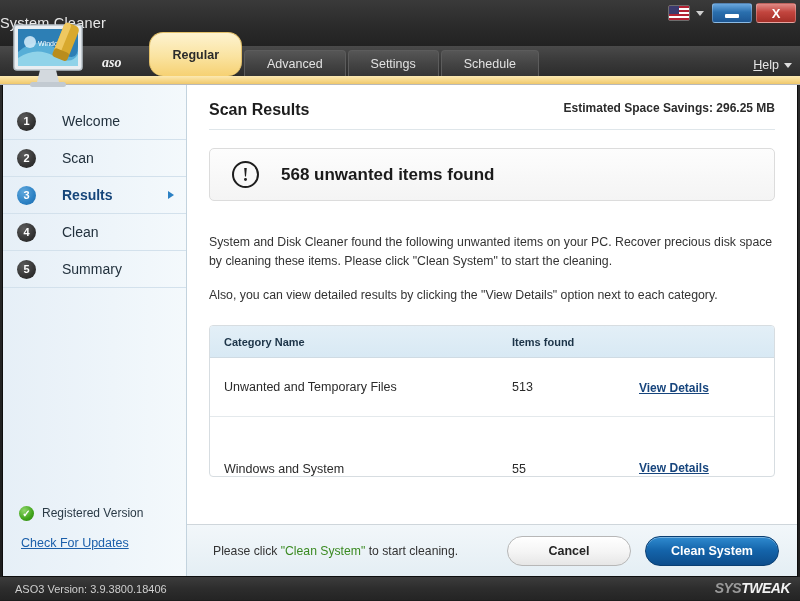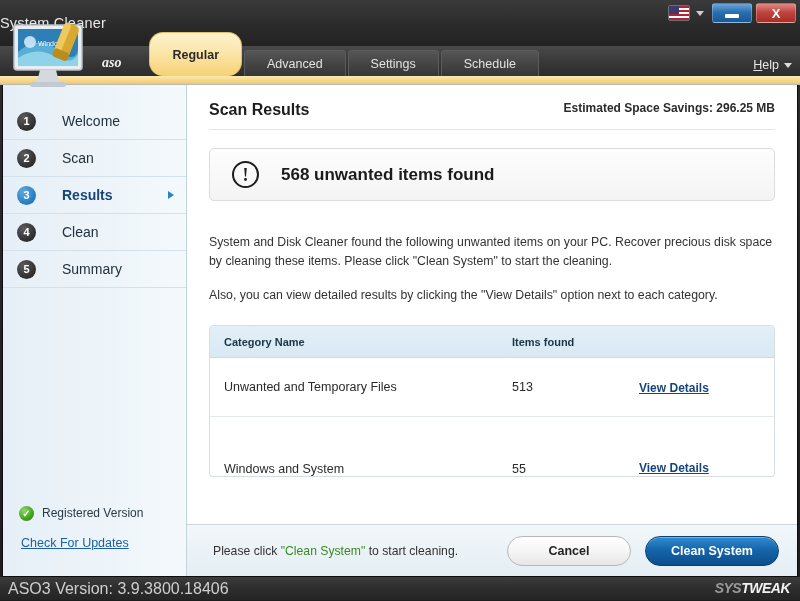--- a/index.html
+++ b/index.html
@@ -348,21 +348,21 @@
 
   
   .statusbar {
     position: relative;
     height: 23px;
     background: linear-gradient(to bottom, #3c3c3c 0%, #2d2d2d 50%, #242424 100%);
     display: flex; align-items: center;
     padding: 0 8px;
   }
   .status-version {
-    font-size: 16px; color: #cfcfcf;
+    font-size: 11px; color: #cfcfcf; margin-left: 7px;
   }
   .brand-logo {
     position: absolute; right: 10px; top: 3px;
     font-size: 14px; font-weight: bold;
     font-family: "Liberation Sans", sans-serif;
     letter-spacing: -.5px;
     font-style: italic;
   }
   .brand-sys { color: #9a9a9a; }
   .brand-tweak { color: #f2f2f2; }

